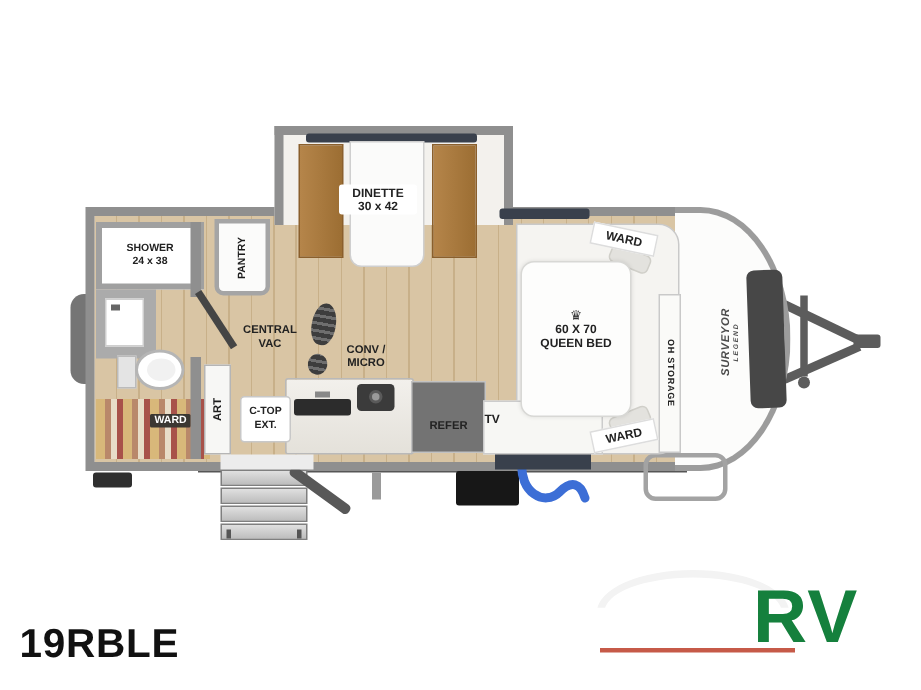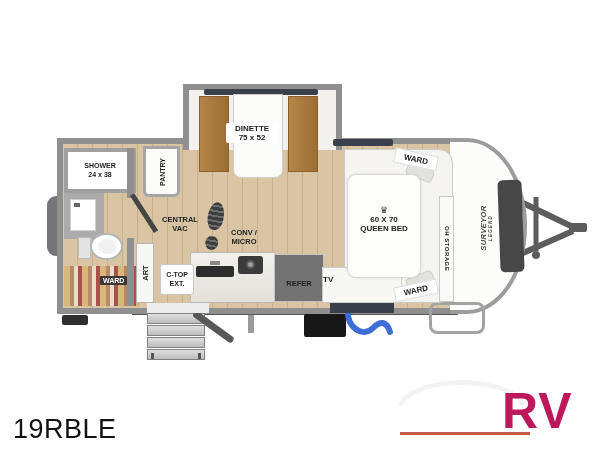--- a/index.html
+++ b/index.html
@@ -106,49 +106,49 @@
   .steps{left:147px;top:313px;width:58px;height:46px;z-index:2;}
   .tread{height:9px;background:linear-gradient(#e0e0e0,#bdbdbd);border:1px solid #7f7f7f;margin-bottom:1px;}
   .stepleg{position:absolute;bottom:0;width:3px;height:6px;background:#555;}
   .handrail{left:196px;top:310px;width:48px;height:7px;background:#585858;border-radius:3px;
             transform:rotate(36deg);transform-origin:left top;z-index:2;}
   .wheel{left:304px;top:314px;width:42px;height:23px;background:#171717;border-radius:2px;z-index:2;}
   .hose{left:343px;top:306px;z-index:2;}
   .stab{left:429px;top:302px;width:56px;height:32px;border:3px solid #a3a3a3;border-radius:8px;z-index:2;}
 
   
-  .model{left:13px;top:414px;font-size:27px;font-weight:normal;color:#111;letter-spacing:.5px;}
+  .model{left:13px;top:414px;font-size:27px;font-weight:bold;color:#111;letter-spacing:.5px;}
   .logo{left:390px;top:386px;width:222px;height:72px;}
   .logo-arc{position:absolute;left:8px;top:-6px;width:118px;height:46px;border:5px solid #f3f3f3;
             border-radius:50%;clip-path:inset(0 0 55% 0);}
   .logo-galaxy{position:absolute;left:8px;top:18px;font-size:30px;font-weight:bold;letter-spacing:2px;
                color:#fefefe;-webkit-text-stroke:1.2px #ebebeb;}
   .logo-line{position:absolute;left:10px;top:46px;width:130px;height:3px;background:#c65a48;}
-  .logo-rv{position:absolute;left:112px;top:-4px;font-size:50px;font-weight:bold;color:#be185d;letter-spacing:1px;}
+  .logo-rv{position:absolute;left:112px;top:-4px;font-size:50px;font-weight:bold;color:#15803d;letter-spacing:1px;}
 </style>
 </head>
 <body>
 
 <div class="canvas">
 
   <div class="abs rail"></div>
   <div class="abs foot"></div>
   <div class="abs post"></div>
   <div class="abs bumper"></div>
 
   <div class="abs body"></div>
 
   <div class="abs slide"></div>
   <div class="abs slide-window"></div>
   <div class="abs cushion l"></div>
   <div class="abs cushion r"></div>
   <div class="abs table"></div>
   <div class="abs dinette-label lbl">
     <div>DINETTE</div>
-    <div>75 x 52</div>
+    <div>30 x 42</div>
   </div>
 
   <div class="abs cap"></div>
   <div class="abs cap-panel"></div>
   <div class="abs brand-box">
     <div class="brand-inner">
       <span class="brand-l1">SURVEYOR</span>
       <span class="brand-l2">LEGEND</span>
     </div>
   </div>

